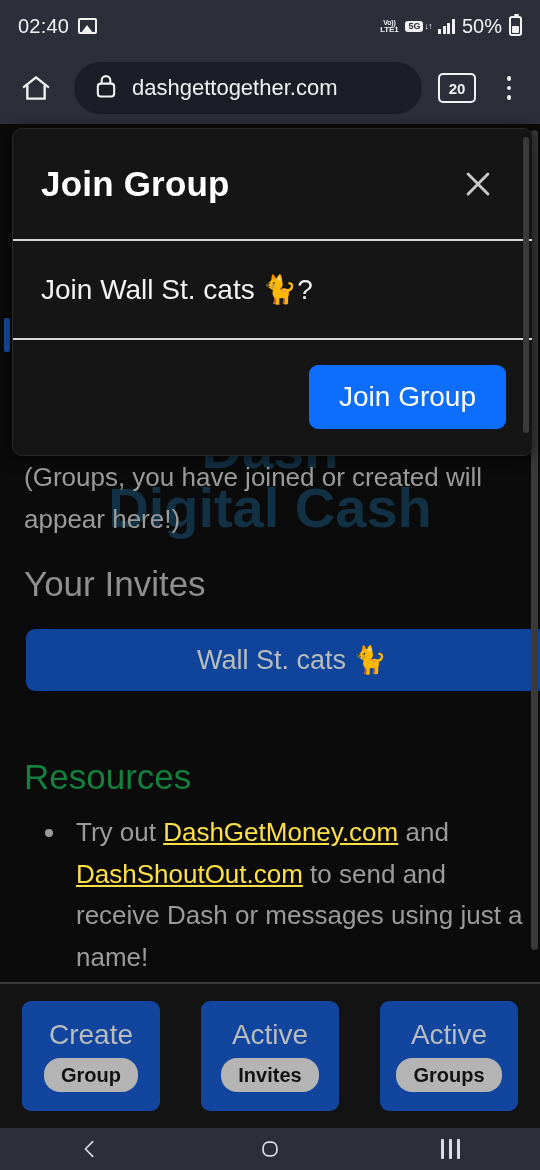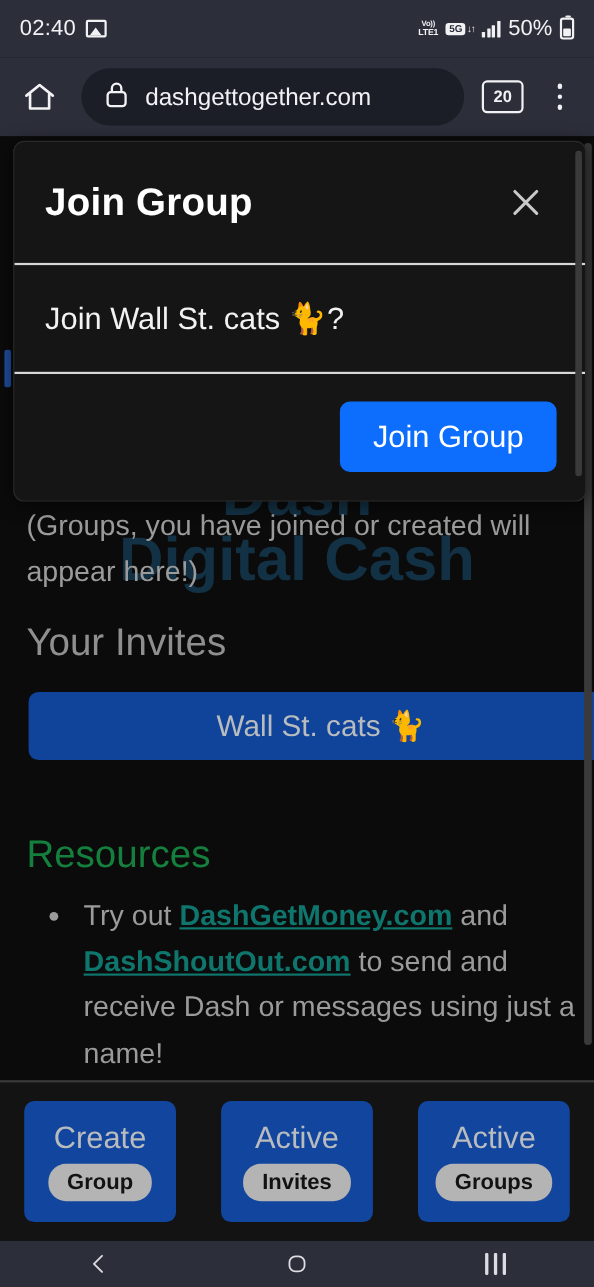--- a/index.html
+++ b/index.html
@@ -106,21 +106,21 @@
   }
   .h-res {
     position:absolute; left:24px; top:620px;
     color:#15803d; font-size:35px; font-weight:400;margin-top:13px;
   }
   .res-list {
     position:absolute; left:54px; top:688px; width:480px;
     color:#9b9b9b; font-size:26px; line-height:1.6;
   }
   .res-list li { list-style:disc; margin-left:14px; padding-left:8px; }
-  .res-list a { color:#0f766e; font-weight:700; text-decoration:underline;margin-top:40px; }
+  .res-list a { color:#fde047; font-weight:400; text-decoration:underline;margin-top:40px; }
 
   
   .pg-scroll {
     position:absolute; right:2px; top:6px; width:7px; height:820px;
     background:#3a3a3a; border-radius:4px;
   }
 
   
   .actionbar {
     position:absolute; left:0; bottom:0; width:540px; height:146px;

